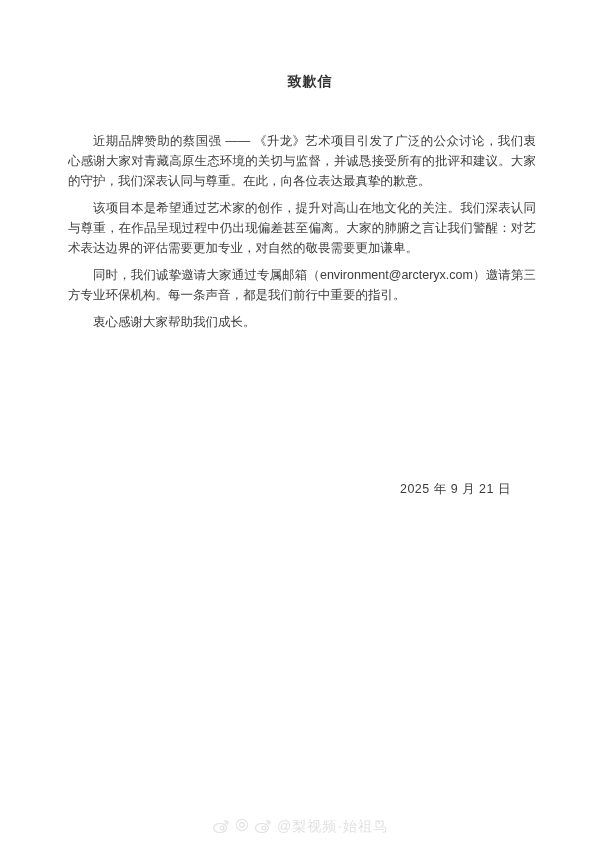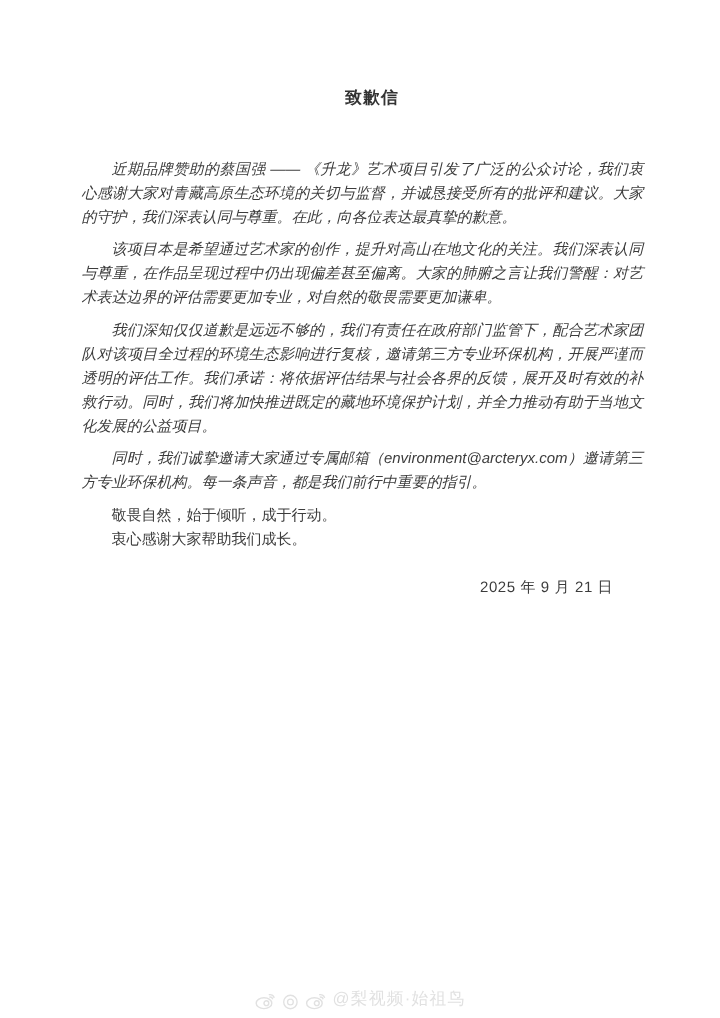--- a/index.html
+++ b/index.html
@@ -34,21 +34,20 @@
     left: 68px;
     width: 468px;
     font-size: 12.5px;
     line-height: 20px;
     text-align: justify;
     color: #3c3c3c;
   }
   .doc-content p {
     margin: 0 0 7px 0;
     text-indent: 2em;
-    font-style: italic;
   }
   .closing-line {
     text-indent: 2em;
     margin-top: 0;
   }
   .closing-block {
     margin-top: 7px;
   }
   .sign-block {
     position: absolute;
@@ -63,21 +62,21 @@
     padding-right: 16px;
     letter-spacing: 0.5px;
   }
   .watermark {
     position: absolute;
     bottom: 6px;
     left: 0;
     right: 0;
     height: 24px;
     display: flex;
-    align-items: flex-end;
+    align-items: flex-start;
     justify-content: center;
     gap: 5px;
     color: #dcdcdc;
     opacity: 0.85;
     font-size: 14px;
     letter-spacing: 1px;
     user-select: none;
   }
   .watermark svg {
     display: block;
@@ -86,25 +85,23 @@
 </head>
 <body>
 
 <div class="page">
 
   <div class="doc-title">致歉信</div>
 
   <div class="doc-content">
     <p>近期品牌赞助的蔡国强 —— 《升龙》艺术项目引发了广泛的公众讨论，我们衷心感谢大家对青藏高原生态环境的关切与监督，并诚恳接受所有的批评和建议。大家的守护，我们深表认同与尊重。在此，向各位表达最真挚的歉意。</p>
     <p>该项目本是希望通过艺术家的创作，提升对高山在地文化的关注。我们深表认同与尊重，在作品呈现过程中仍出现偏差甚至偏离。大家的肺腑之言让我们警醒：对艺术表达边界的评估需要更加专业，对自然的敬畏需要更加谦卑。</p>
-    <p>我们深知仅仅道歉是远远不够的，我们有责任在政府部门监管下，配合艺术家团队对该项目全过程的环境生态影响进行复核，邀请第三方专业环保机构，开展严谨而透明的评估工作。我们承诺：将依据评估结果与社会各界的反馈，展开及时有效的补救行动。同时，我们将加快推进既定的藏地环境保护计划，并全力推动有助于当地文化发展的公益项目。</p>
     <p>同时，我们诚挚邀请大家通过专属邮箱（environment@arcteryx.com）邀请第三方专业环保机构。每一条声音，都是我们前行中重要的指引。</p>
 
     <div class="closing-block">
-      <div class="closing-line">敬畏自然，始于倾听，成于行动。</div>
       <div class="closing-line">衷心感谢大家帮助我们成长。</div>
     </div>
   </div>
 
   <div class="sign-block">
     <div class="sign-date">2025 年 9 月 21 日</div>
   </div>
 
   <div class="watermark">
     <span>

